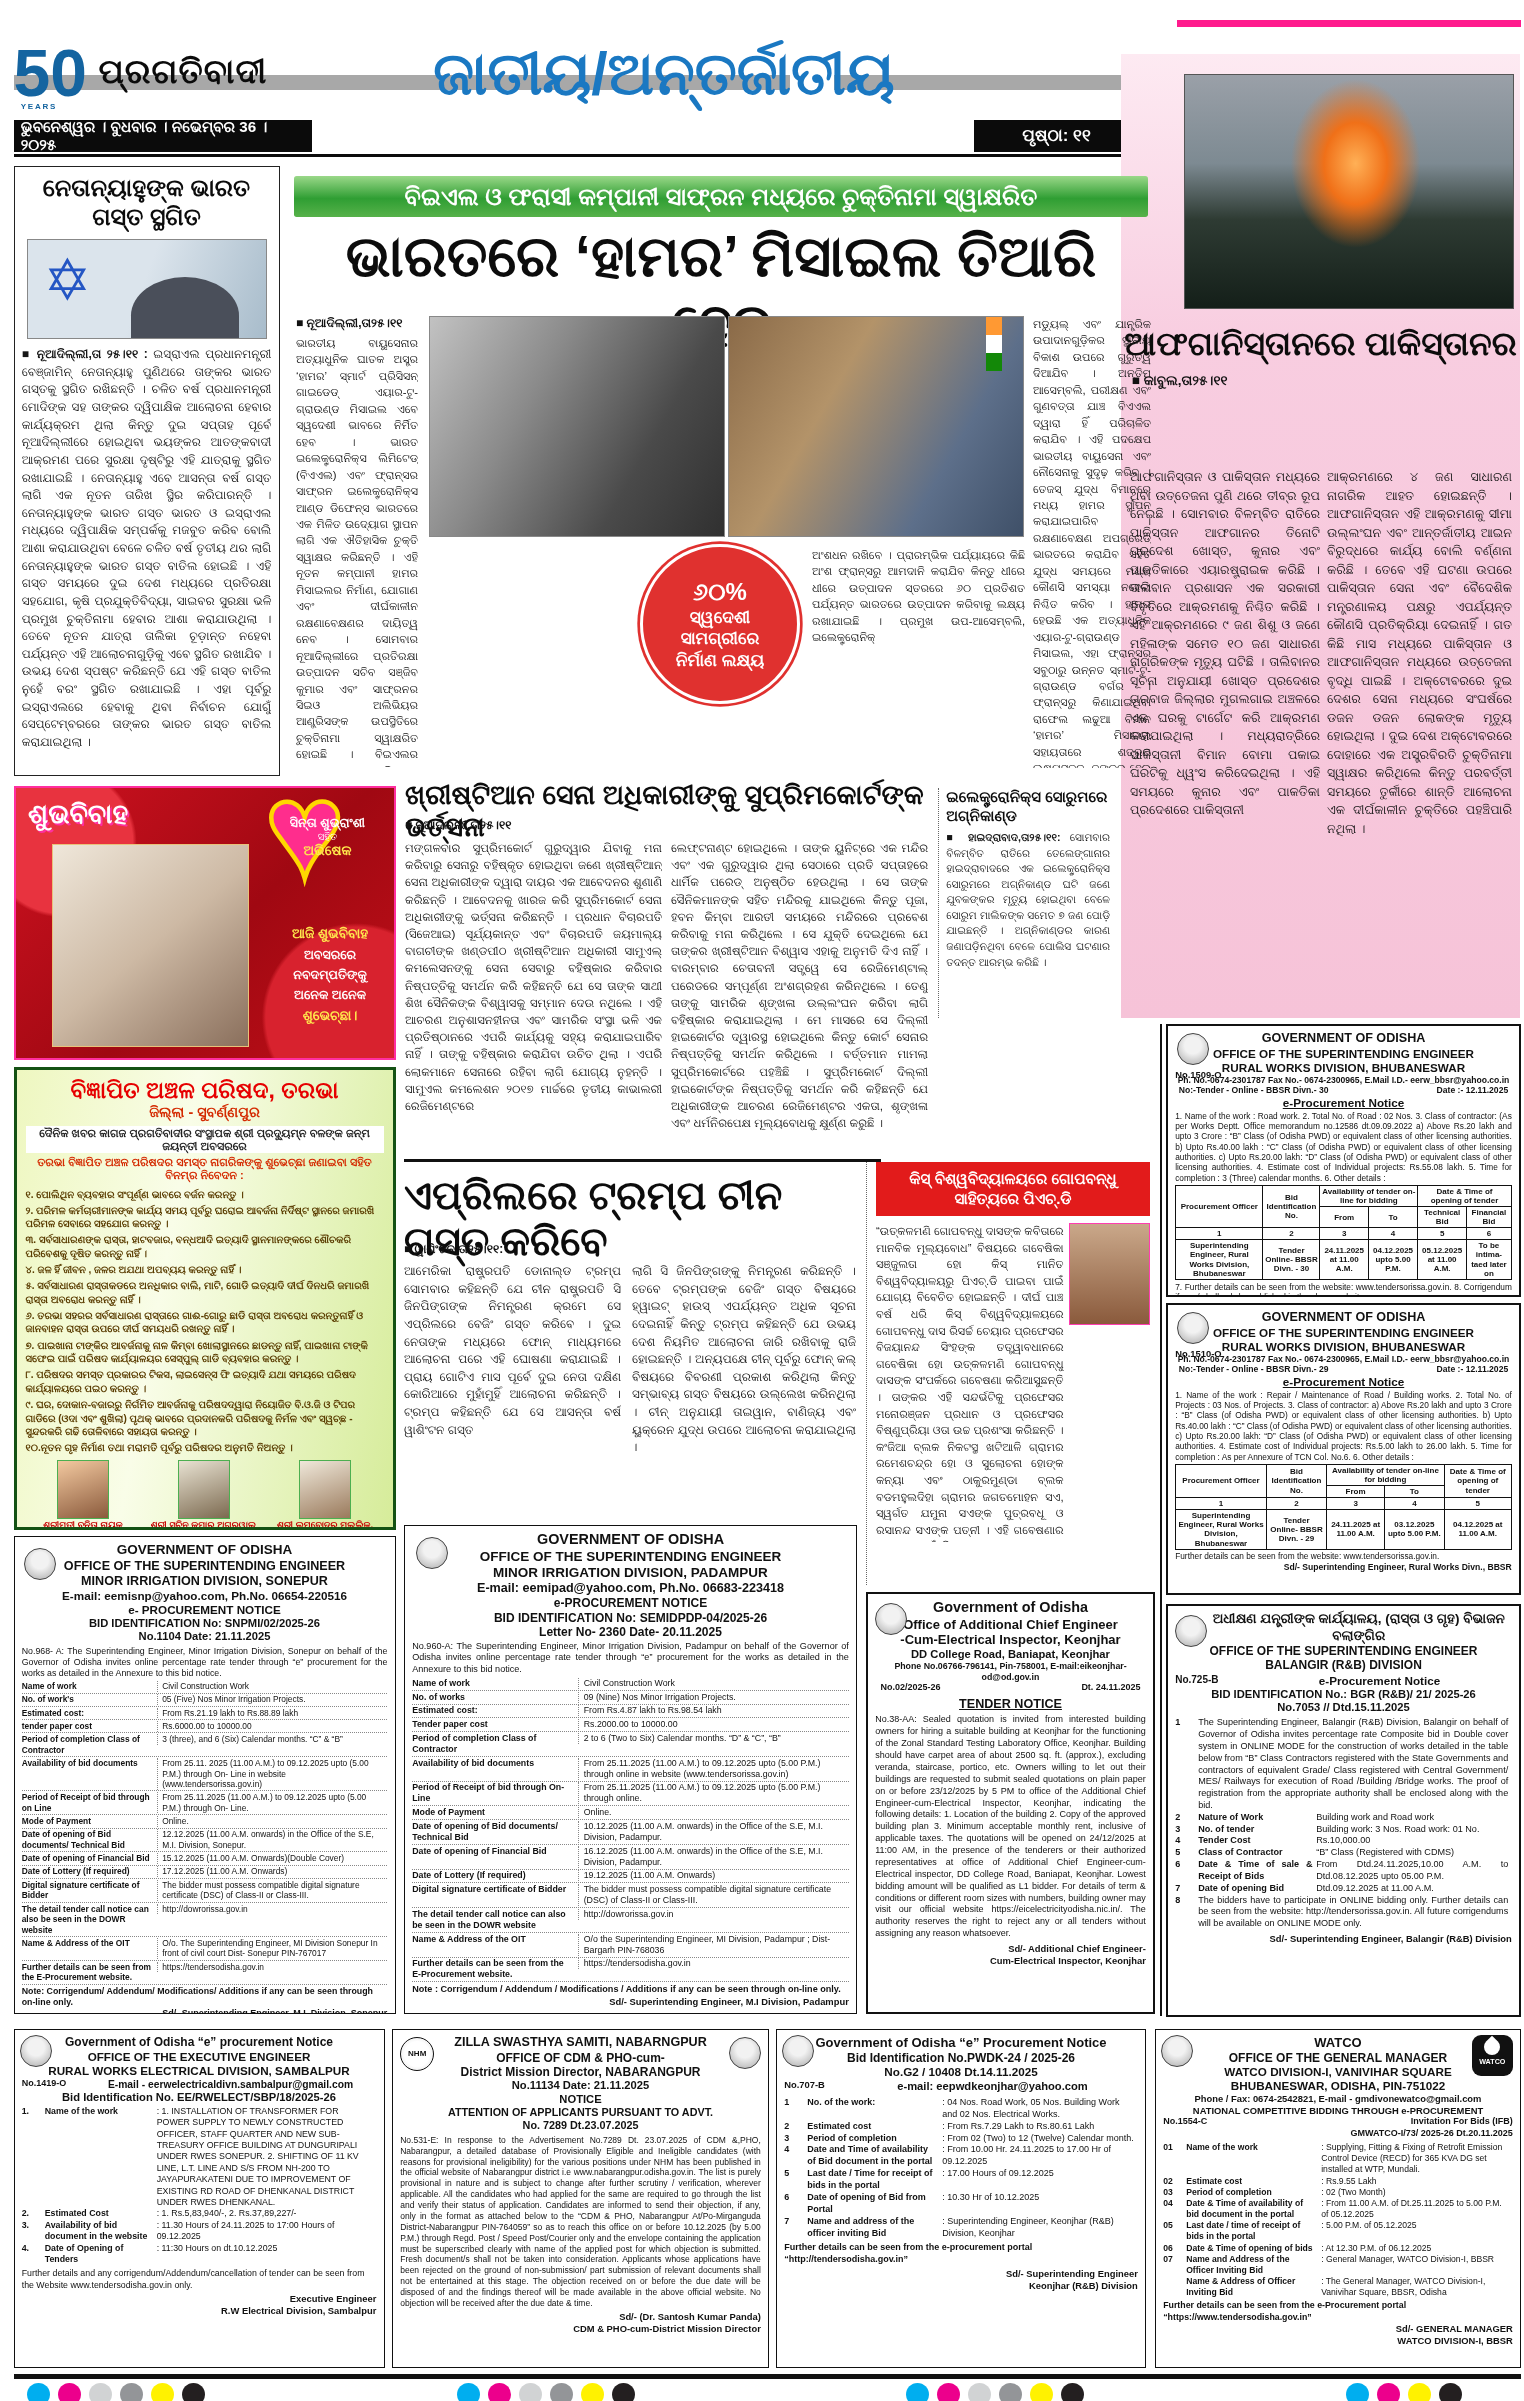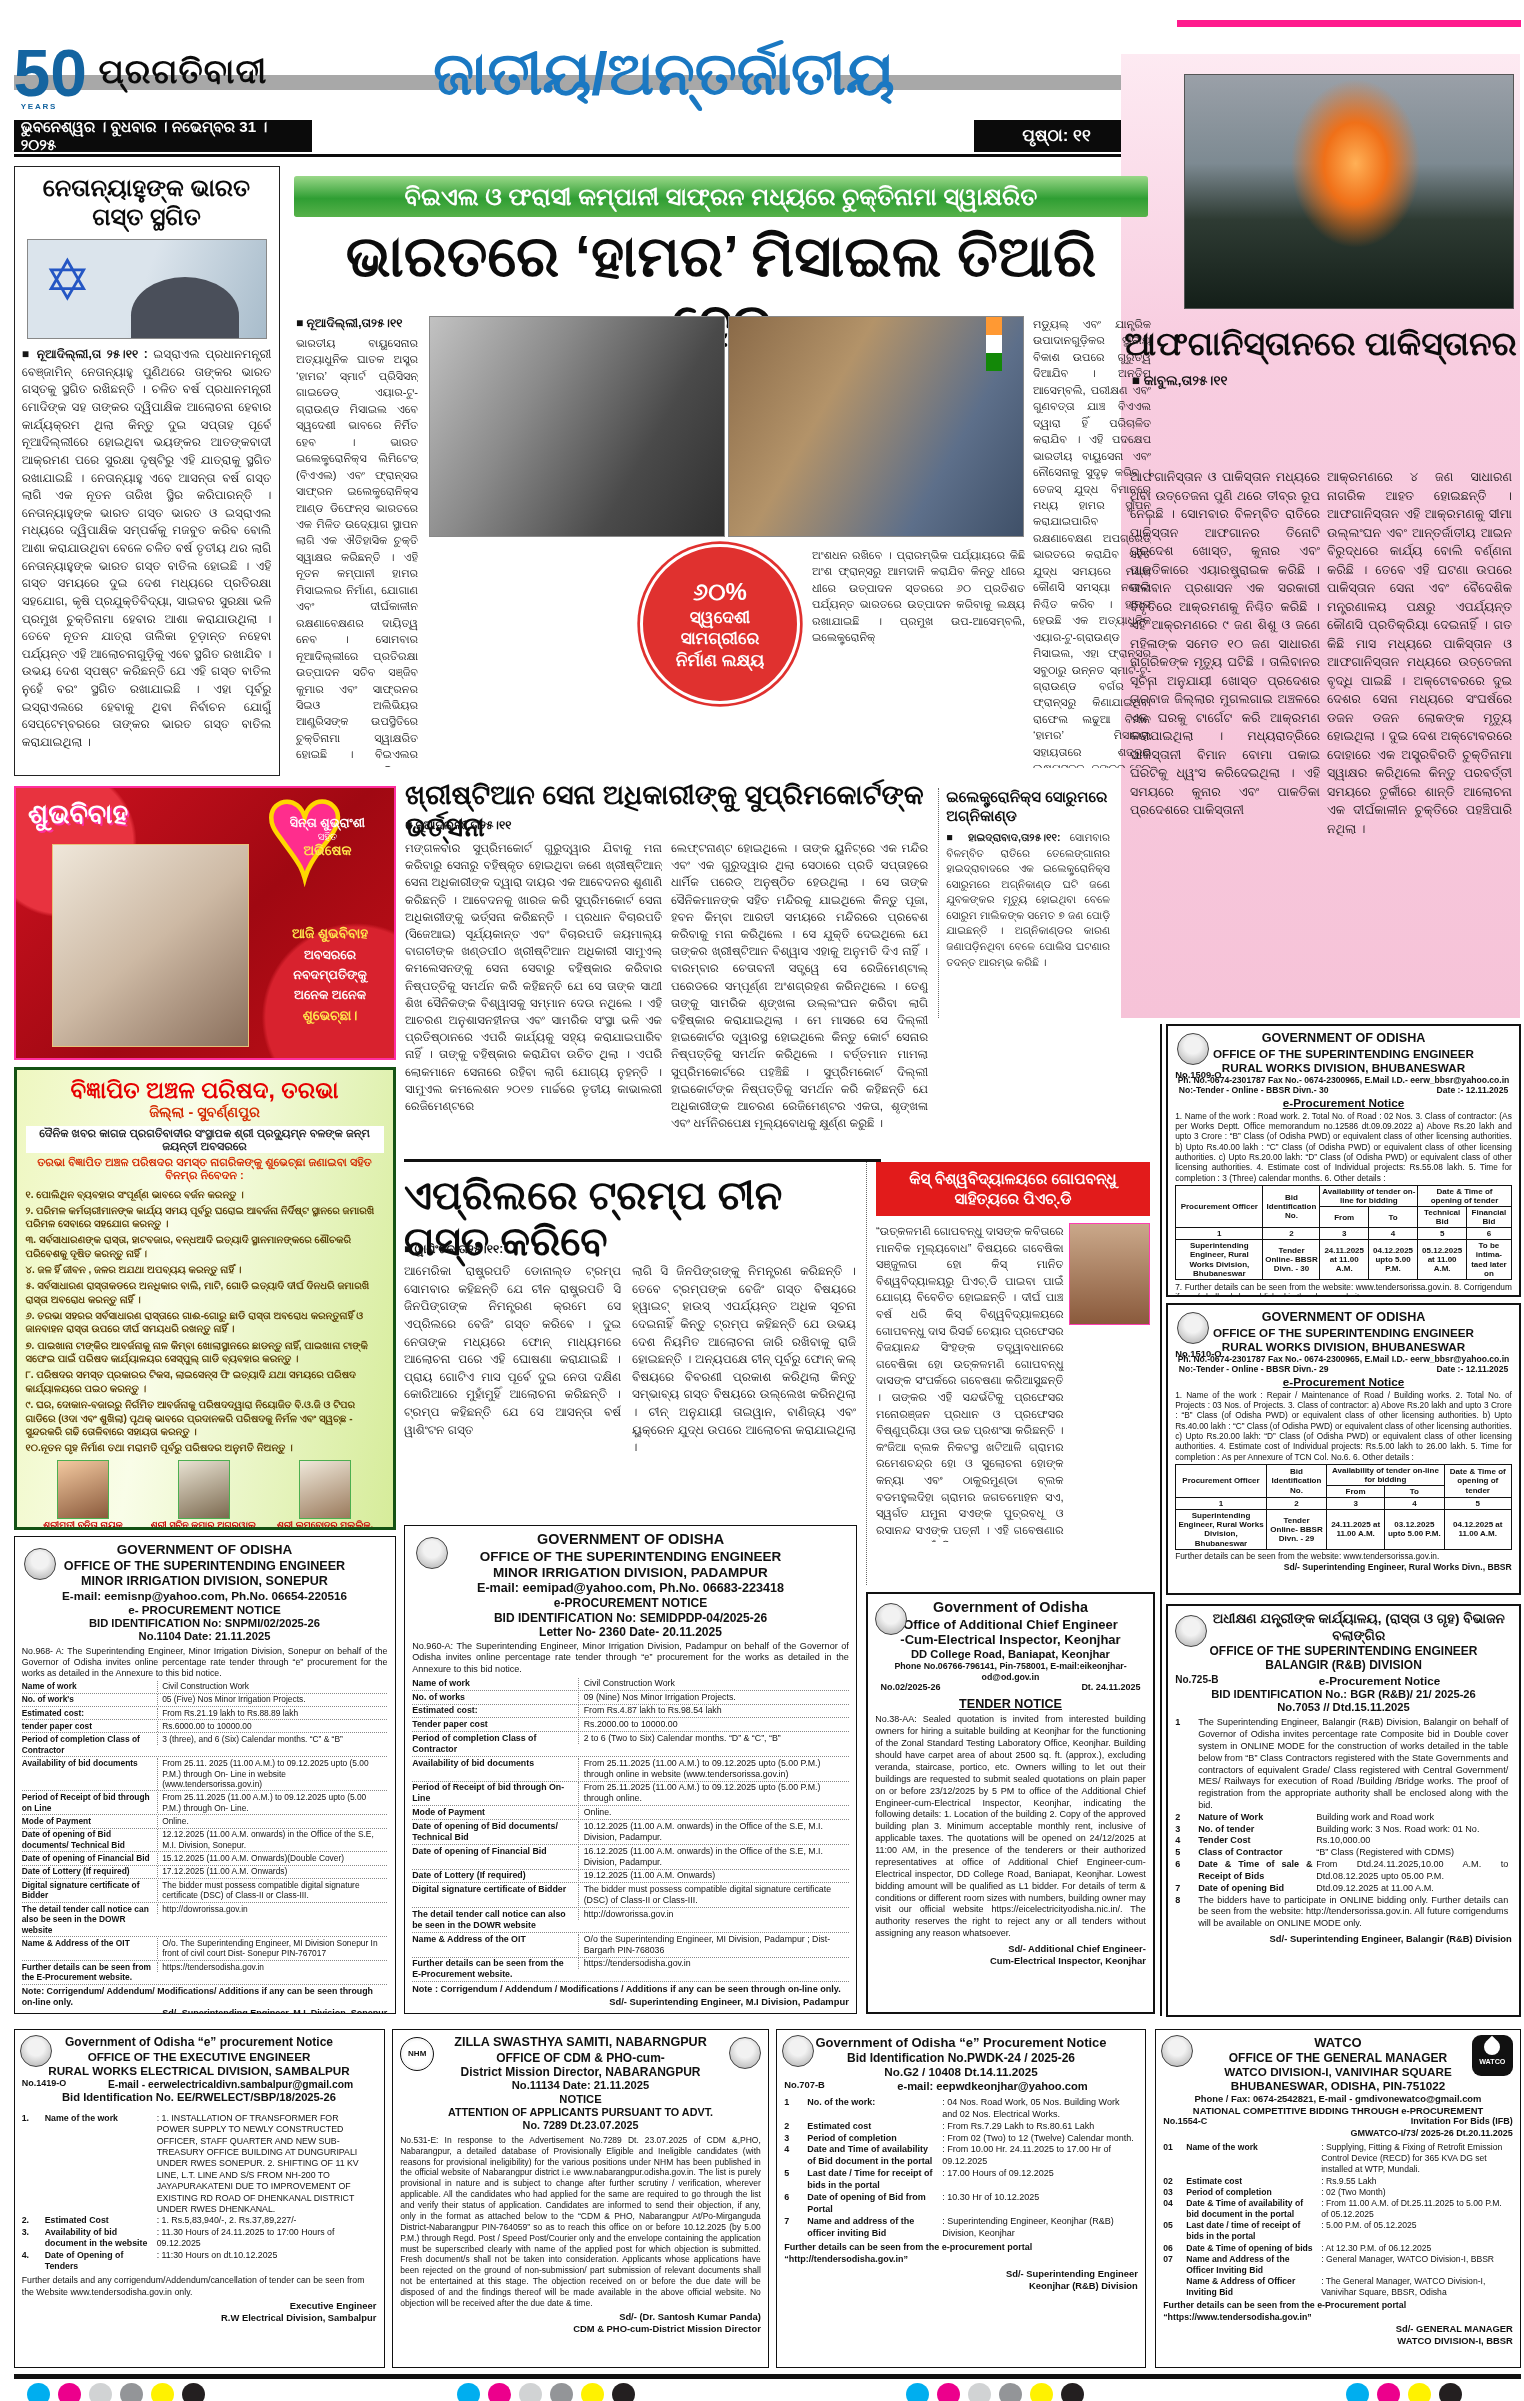--- a/index.html
+++ b/index.html
@@ -40,21 +40,21 @@
 
   <div class="abs" style="left:13.5px;top:45px;width:296px;height:75px;">
     <span class="abs" style="left:0;top:-5.4px;font-size:66px;font-weight:900;color:#1464a0;line-height:1;">50</span>
     <span class="abs" style="left:7.2px;top:57px;font-size:8px;letter-spacing:1.8px;font-weight:bold;color:#1464a0;">YEARS</span>
     <span class="abs" style="left:85px;top:7.2px;font-size:34px;font-weight:900;color:#0b0b0b;letter-spacing:0.9px;">ପ୍ରଗତିବାଦୀ</span>
   </div>
   <div class="abs" style="left:36px;top:124px;font-size:11.7px;font-weight:bold;color:#f07d00;">ସୁବର୍ଣ୍ଣ ବର୍ଷରେ... ଯାତ୍ରା ଅବିରତ</div>
 
   <div class="abs ctr" style="left:305px;top:38px;width:718px;font-size:59px;font-weight:900;color:#1a78c2;line-height:1.25;">ଜାତୀୟ/ଅନ୍ତର୍ଜାତୀୟ</div>
 
-  <div class="abs" style="left:13.5px;top:120px;width:298px;height:32px;background:#0b0b0b;color:#fff;font-size:15.2px;font-weight:bold;display:flex;align-items:center;padding:0 7.2px;">ଭୁବନେଶ୍ୱର । ବୁଧବାର । ନଭେମ୍ବର 31 । ୨୦୨୫</div>
+  <div class="abs" style="left:13.5px;top:120px;width:298px;height:32px;background:#0b0b0b;color:#fff;font-size:15.2px;font-weight:bold;display:flex;align-items:center;padding:0 7.2px;">ଭୁବନେଶ୍ୱର । ବୁଧବାର । ନଭେମ୍ବର 36 । ୨୦୨୫</div>
   <div class="abs" style="left:974px;top:120px;width:165px;height:32px;background:#0b0b0b;color:#fff;font-size:17px;font-weight:bold;display:flex;align-items:center;justify-content:center;">ପୃଷ୍ଠା: ୧୧</div>
   <div class="abs" style="left:13.5px;top:154px;width:1126px;height:2.7px;background:#0b0b0b;"></div>
   <div class="abs" style="left:1177px;top:20px;width:344px;height:7.2px;background:#ff1b8d;"></div>
 
   <div class="abs" style="left:1121px;top:54px;width:399px;height:964px;background:linear-gradient(180deg,#fdeaf2 0%,#f8cde0 30%,#f6c3d8 100%);">
     <div class="photo abs" style="left:63px;top:20px;width:330px;height:235px;border:0.9px solid #555;background:radial-gradient(ellipse 90px 117px at 52% 38%,#ffb056 0%,#f07018 35%,rgba(240,112,24,0) 72%),linear-gradient(180deg,#9aa0a8 0%,#7d8a92 38%,#2e3b33 62%,#141f19 100%);"></div>
     <div class="hl ctr" style="margin-top:269px;font-size:33px;line-height:1.25;">ଆଫଗାନିସ୍ତାନରେ ପାକିସ୍ତାନର</div>
     <div class="dl" style="margin:9px 0 3.6px 10.8px;font-size:13.5px;">■ କାବୁଲ,ତା୨୫।୧୧</div>
     <div class="col abs" style="left:9px;top:414px;width:190px;height:538px;font-size:12.6px;">ଆଫଗାନିସ୍ତାନ ଓ ପାକିସ୍ତାନ ମଧ୍ୟରେ ଥିବା ଉତ୍ତେଜନା ପୁଣି ଥରେ ତୀବ୍ର ରୂପ ନେଇଛି । ସୋମବାର ବିଳମ୍ବିତ ରାତିରେ ପାକିସ୍ତାନ ଆଫଗାନର ତିନୋଟି ପ୍ରଦେଶ ଖୋସ୍ତ, କୁନାର ଏବଂ ପାକତିକାରେ ଏୟାରଷ୍ଟ୍ରାଇକ କରିଛି । ତାଲିବାନ ପ୍ରଶାସନ ଏକ ସରକାରୀ ବିବୃତିରେ ଆକ୍ରମଣକୁ ନିଶ୍ଚିତ କରିଛି । ଏହି ଆକ୍ରମଣରେ ୯ ଜଣ ଶିଶୁ ଓ ଜଣେ ମହିଳାଙ୍କ ସମେତ ୧୦ ଜଣ ସାଧାରଣ ନାଗରିକଙ୍କ ମୃତ୍ୟୁ ଘଟିଛି ।  ତାଲିବାନର ସୂଚନା ଅନୁଯାୟୀ ଖୋସ୍ତ ପ୍ରଦେଶର ଗରବାଜ ଜିଲ୍ଲାର ମୁଗଲଗାଇ ଅଞ୍ଚଳରେ ଏକ ଘରକୁ ଟାର୍ଗେଟ କରି ଆକ୍ରମଣ କରାଯାଇଥିଲା । ମଧ୍ୟରାତ୍ରିରେ ପାକିସ୍ତାନୀ ବିମାନ ବୋମା ପକାଇ ଘରଟିକୁ ଧ୍ୱଂସ କରିଦେଇଥିଲା । ଏହି ସମୟରେ କୁନାର ଏବଂ ପାକତିକା ପ୍ରଦେଶରେ ପାକିସ୍ତାନୀ</div>
     <div class="col abs" style="left:206px;top:414px;width:185px;height:538px;font-size:12.6px;">ଆକ୍ରମଣରେ ୪ ଜଣ ସାଧାରଣ ନାଗରିକ ଆହତ ହୋଇଛନ୍ତି । ଆଫଗାନିସ୍ତାନ ଏହି ଆକ୍ରମଣକୁ ସୀମା ଉଲ୍ଲଂଘନ ଏବଂ ଆନ୍ତର୍ଜାତୀୟ ଆଇନ ବିରୁଦ୍ଧରେ କାର୍ଯ୍ୟ ବୋଲି ବର୍ଣ୍ଣନା କରିଛି । ତେବେ ଏହି ଘଟଣା ଉପରେ ପାକିସ୍ତାନ ସେନା ଏବଂ ବୈଦେଶିକ ମନ୍ତ୍ରଣାଳୟ ପକ୍ଷରୁ ଏପର୍ଯ୍ୟନ୍ତ କୌଣସି ପ୍ରତିକ୍ରିୟା ଦେଇନାହିଁ ।  ଗତ କିଛି ମାସ ମଧ୍ୟରେ ପାକିସ୍ତାନ ଓ ଆଫଗାନିସ୍ତାନ ମଧ୍ୟରେ ଉତ୍ତେଜନା ବୃଦ୍ଧି ପାଇଛି । ଅକ୍ଟୋବରରେ ଦୁଇ ଦେଶର ସେନା ମଧ୍ୟରେ ସଂଘର୍ଷରେ ଡଜନ ଡଜନ ଲୋକଙ୍କ ମୃତ୍ୟୁ ହୋଇଥିଲା । ଦୁଇ ଦେଶ ଅକ୍ଟୋବରରେ ଦୋହାରେ ଏକ ଅସ୍ତ୍ରବିରତି ଚୁକ୍ତିନାମା ସ୍ୱାକ୍ଷର କରିଥିଲେ କିନ୍ତୁ ପରବର୍ତ୍ତୀ ସମୟରେ ତୁର୍କୀରେ ଶାନ୍ତି ଆଲୋଚନା ଏକ ଦୀର୍ଘକାଳୀନ ଚୁକ୍ତିରେ ପହଞ୍ଚିପାରି ନଥିଲା ।</div>
@@ -488,21 +488,21 @@
 
   <div class="abs box" style="left:13.5px;top:2029px;width:371px;height:339px;border-width:1.8px;font-size:9px;line-height:1.3;">
     <span class="emblem abs" style="left:5.4px;top:5.4px;"></span>
     <div class="tender-h" style="font-size:12px;">Government of Odisha “e” procurement Notice</div>
     <div class="tender-h" style="font-size:11.7px;">OFFICE OF THE EXECUTIVE ENGINEER</div>
     <div class="tender-h" style="font-size:11.7px;">RURAL WORKS ELECTRICAL DIVISION, SAMBALPUR</div>
     <div style="display:flex;font-weight:bold;font-size:9px;">
       <span style="width:63px;">No.1419-O</span>
       <span style="flex:1;text-align:center;font-size:10.3px;">E-mail - eerwelectricaldivn.sambalpur@gmail.com</span>
     </div>
-    <div class="tender-h" style="font-size:11.2px;margin-bottom:8px;">Bid Identification No. EE/RWELECT/SBP/18/2025-26</div>
+    <div class="tender-h" style="font-size:11.2px;margin-bottom:1px;">Bid Identification No. EE/RWELECT/SBP/18/2025-26</div>
     <div class="kv3 kv-colon" style="--kvl:112px;font-size:8.8px;">
         <div class="kv-row">
           <span class="kv-c" style="font-weight: 600;">1.</span>
           <span class="kv-c" style="font-weight: 600;">Name of the work</span>
           <span class="kv-c">: 1. INSTALLATION OF TRANSFORMER FOR POWER SUPPLY TO NEWLY CONSTRUCTED OFFICER, STAFF QUARTER AND NEW SUB-TREASURY OFFICE BUILDING AT DUNGURIPALI UNDER RWES SONEPUR.  2. SHIFTING OF 11 KV LINE, L.T. LINE AND S/S FROM NH-200 TO JAYAPURAKATENI DUE TO IMPROVEMENT OF EXISTING RD ROAD OF DHENKANAL DISTRICT UNDER RWES DHENKANAL.</span>
         </div>
         <div class="kv-row">
           <span class="kv-c" style="font-weight: 600;">2.</span>
           <span class="kv-c" style="font-weight: 600;">Estimated Cost</span>
           <span class="kv-c">: 1. Rs.5,83,940/-, 2. Rs.37,89,227/-</span>

